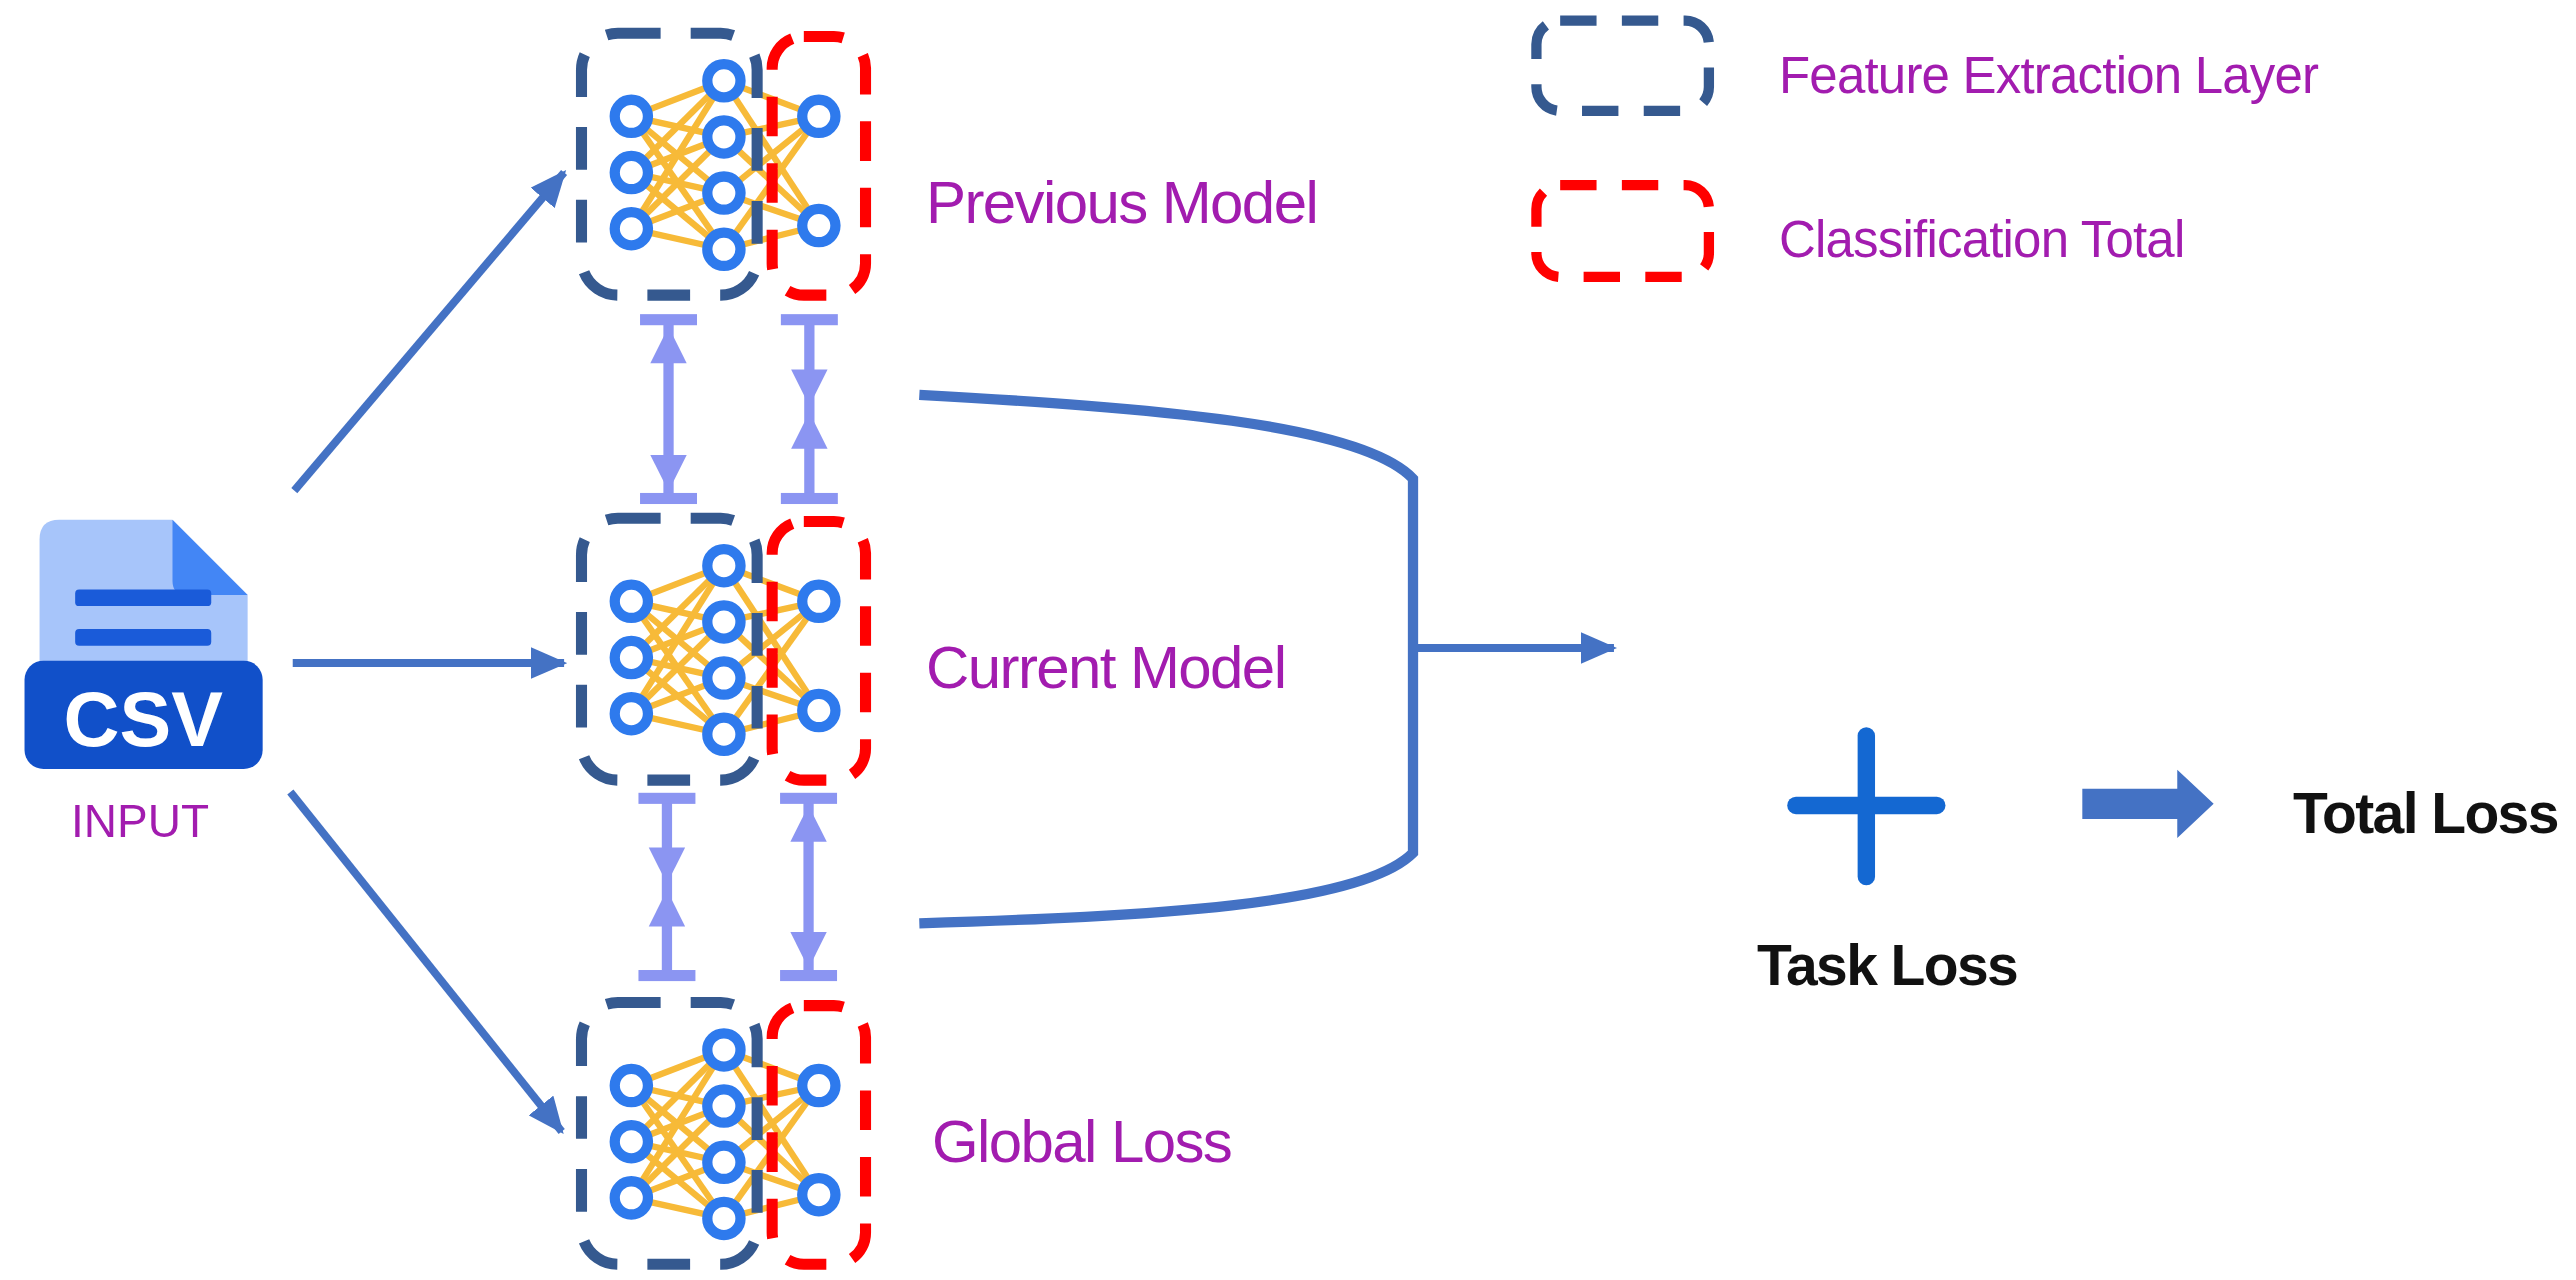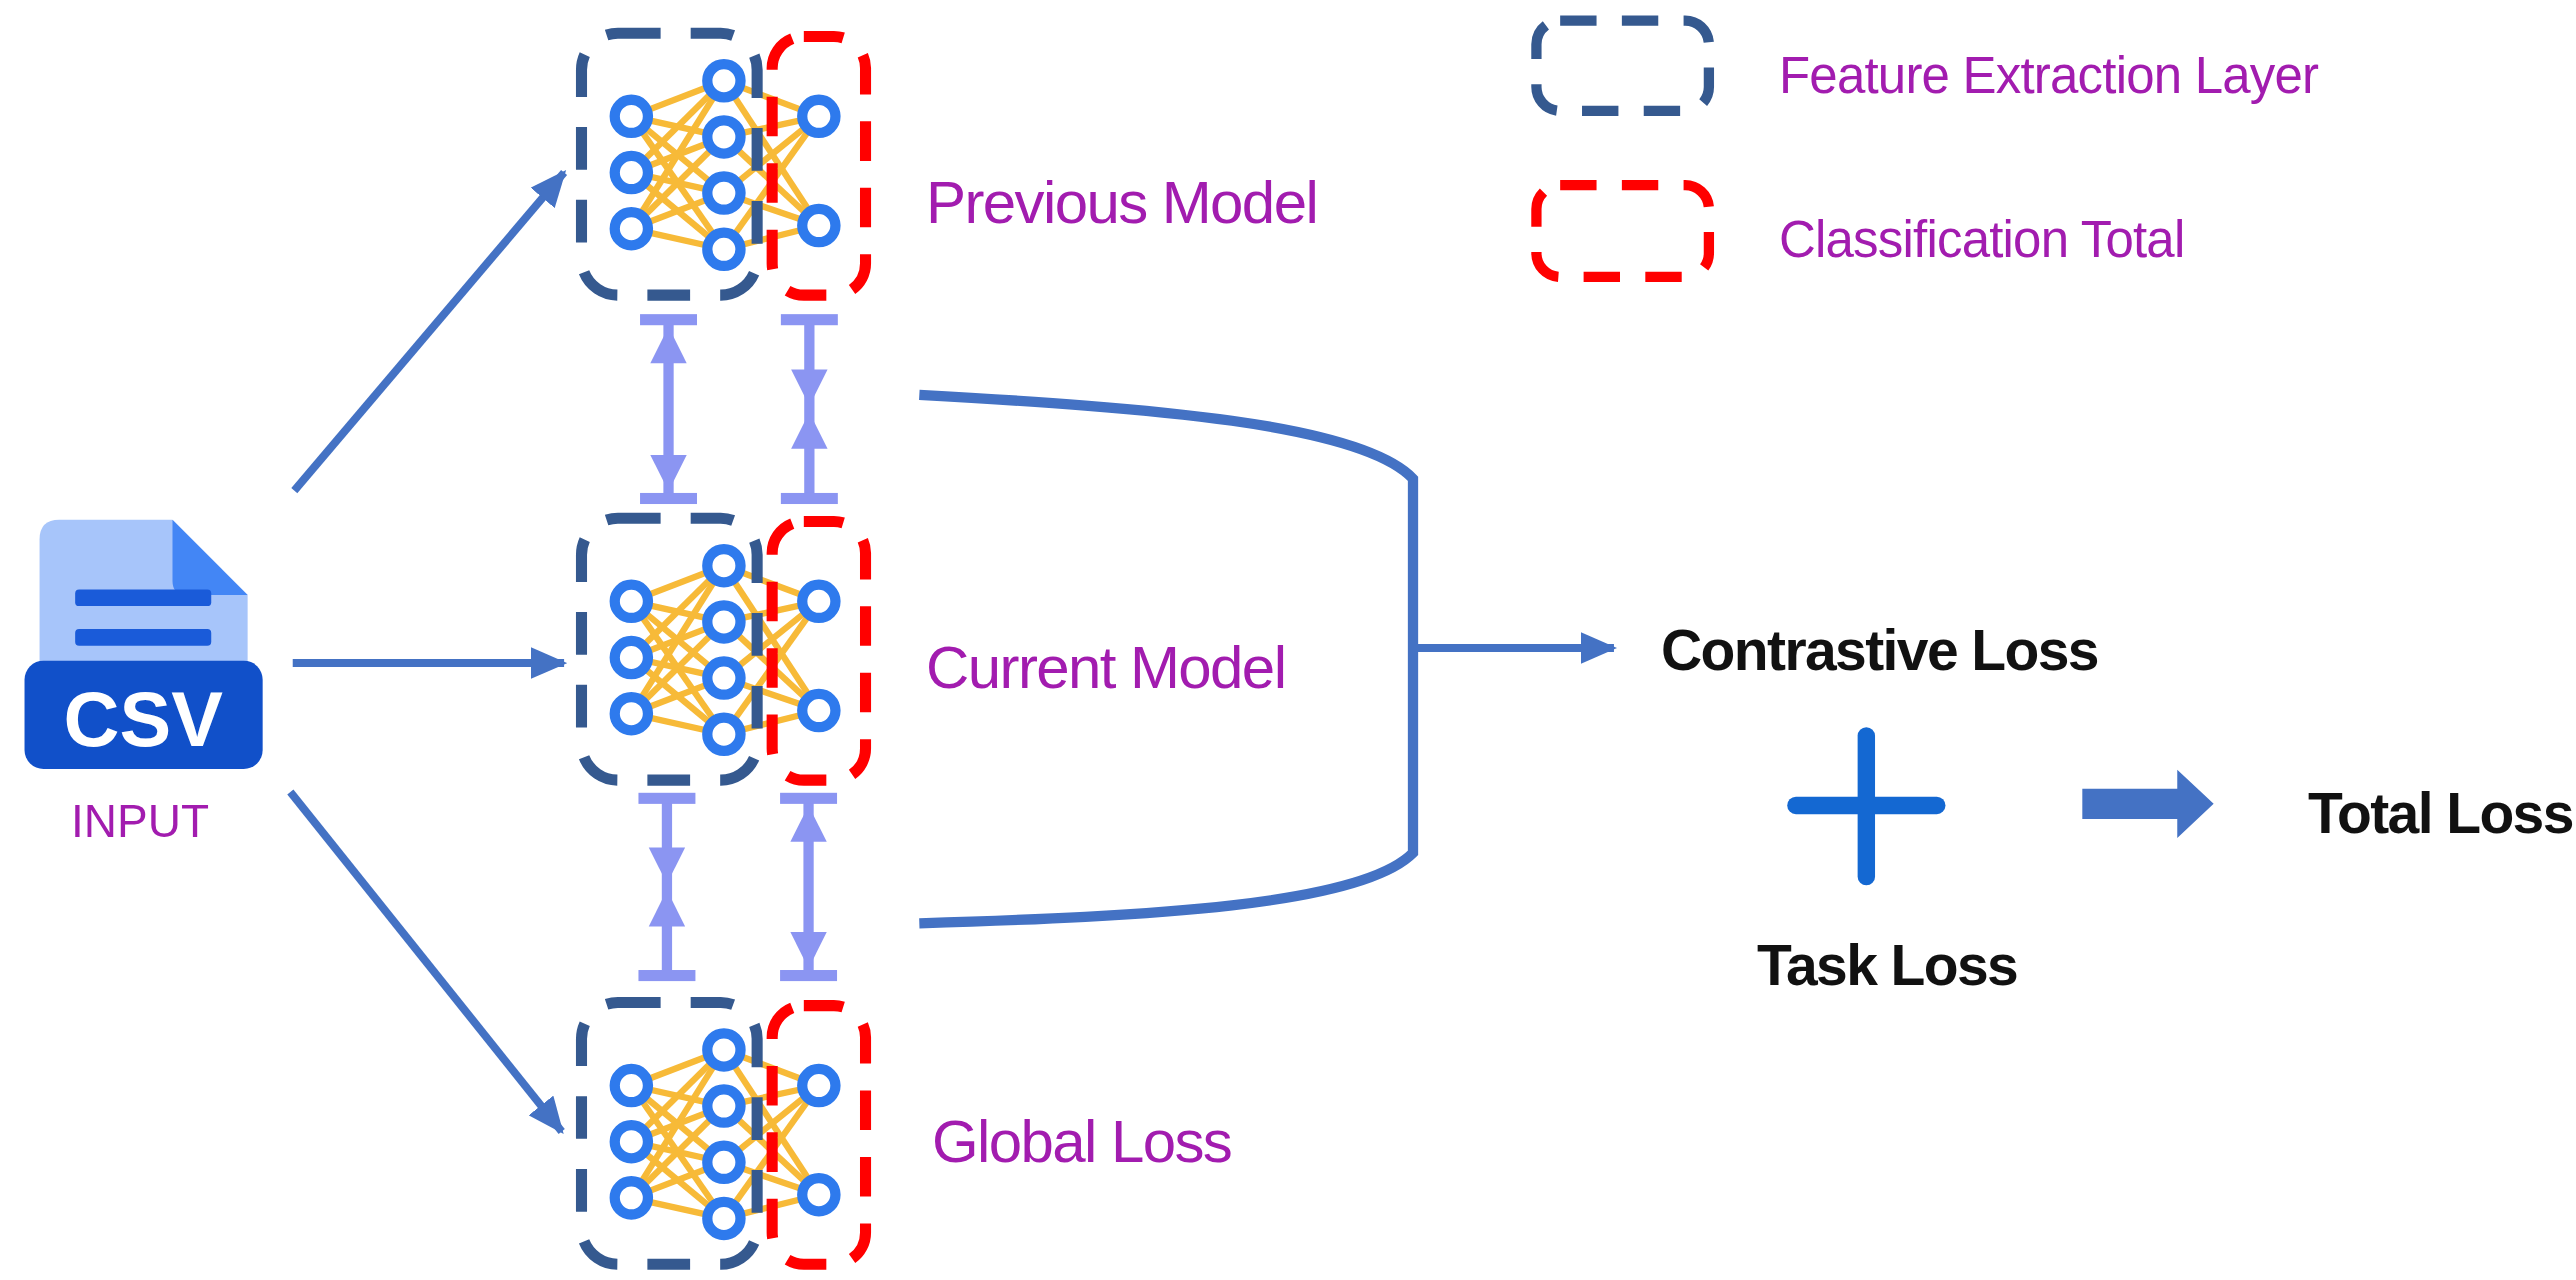--- a/index.html
+++ b/index.html
@@ -218,17 +218,16 @@
       <rect class="red-dash-sm" x="1942" y="234" width="218" height="116" rx="30"></rect>
     </g>
   </svg>
 
   <div class="lbl input-lbl" style="left:45px;top:794px;">INPUT</div>
   <div class="lbl model-lbl" style="left:926px;top:633px;">Current Model</div>
   <div class="lbl model-lbl" style="left:926px;top:168px;">Previous Model</div>
   <div class="lbl model-lbl" style="left:932px;top:1107px;">Global Loss</div>
   <div class="lbl legend-lbl" style="left:1779px;top:46px;">Feature Extraction Layer</div>
   <div class="lbl legend-lbl" style="left:1779px;top:210px;">Classification Total</div>
-  <div class="lbl loss-lbl" style="left:1661px;top:617px;">Contrastive Loss</div>
   <div class="lbl loss-lbl" style="left:1729px;top:932px;margin-left:28px;">Task Loss</div>
-  <div class="lbl loss-lbl" style="left:2293px;top:780px;margin-left:15px;">Total Loss</div>
+  <div class="lbl loss-lbl" style="left:2293px;top:780px;">Total Loss</div>
 </div>
 
 
 </body></html>

